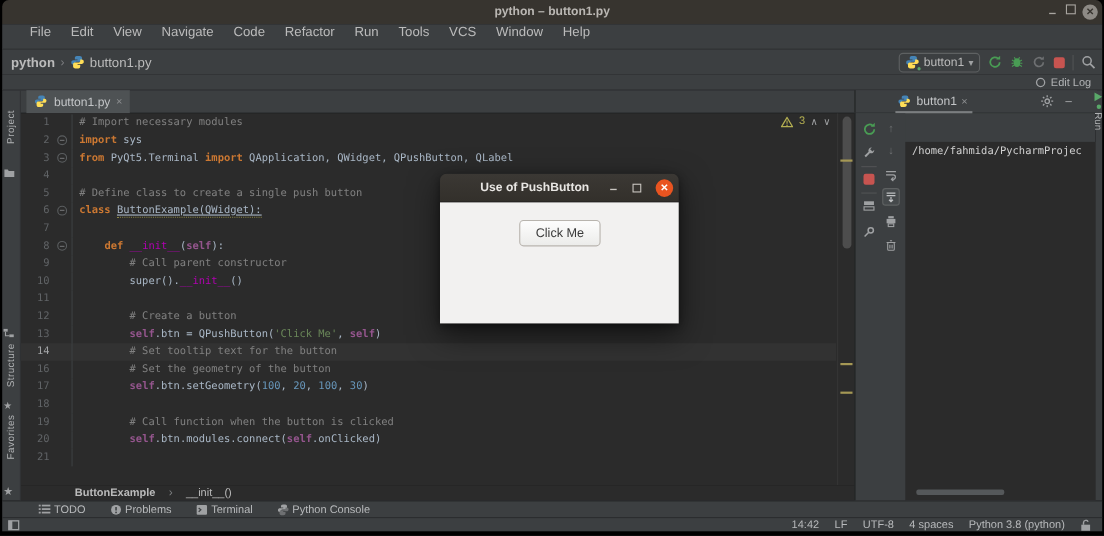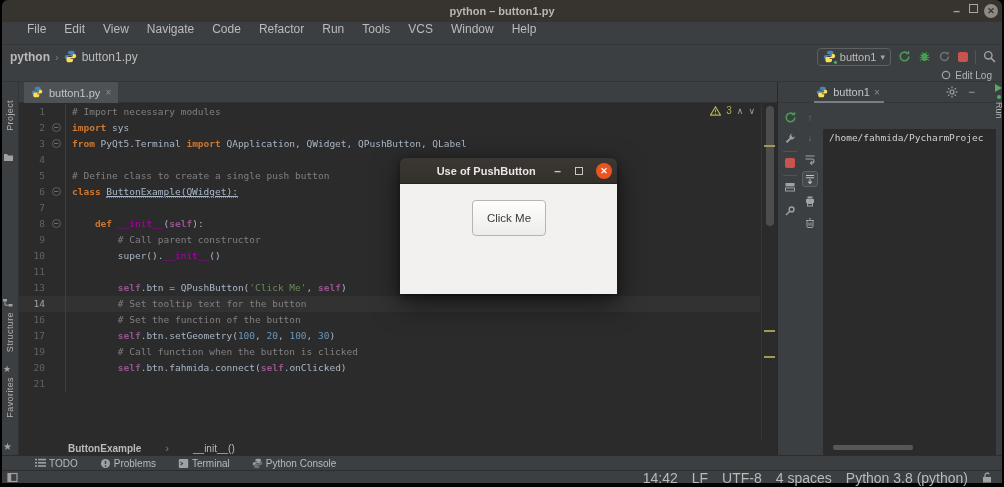--- a/index.html
+++ b/index.html
@@ -62,21 +62,21 @@
   .num{color:#6897bb}.slf{color:#94558d;font-weight:bold}.mag{color:#b200b2}
   .decl{color:#a9b7c6;text-decoration:underline;border-bottom:1px dotted #8a8444;}
 
   .warnbox{position:absolute;top:2px;right:22px;display:flex;align-items:center;gap:5px;color:#b3ae51;font-size:10px;}
   .chev{color:#9fa1a3;font-size:9px;}
   .marks{position:absolute;right:0;top:0;bottom:0;width:16px;border-left:1px solid #363636;}
   .vthumb{position:absolute;right:3px;top:3px;width:8px;height:120px;background:rgba(166,166,166,.28);border-radius:4px;}
   .mark{position:absolute;right:2px;width:11px;height:2px;background:#a59855;}
 
   .bcrumb{position:absolute;left:19px;top:441px;width:758px;height:14px;background:#2b2b2b;display:flex;align-items:center;
-          gap:24px;padding-left:49px;font-size:10px;color:#bbbbbb;}
+          gap:12px;padding-left:49px;font-size:10px;color:#bbbbbb;}
   .bcrumb b{font-weight:bold;}
 
   
   .runpanel{position:absolute;left:777px;top:82px;width:219px;height:373px;background:#3c3f41;border-left:1px solid #262829;}
   .runhead{position:absolute;left:0;top:0;width:219px;height:21px;background:#3c3f41;display:flex;align-items:center;gap:6px;
            padding-left:9px;border-bottom:1px solid #323537;}
   .runlabel{color:#bbbbbb;font-size:11px;margin-top:36px;}
   .runtab{display:flex;align-items:center;gap:4px;color:#c3c5c7;font-size:11px;position:relative;height:21px;}
   .runtab-underline{position:absolute;left:-2px;right:-4px;bottom:0;height:2px;background:#7b7e80;}
   .runhead-right{position:absolute;right:22px;top:4px;display:flex;gap:10px;align-items:center;}
@@ -97,34 +97,34 @@
 
   
   .twbar{position:absolute;left:2px;top:455px;width:1000px;height:15px;background:#3c3f41;border-top:1px solid #2b2d2f;
          display:flex;align-items:center;gap:22px;padding-left:33px;}
   .tw-item{display:flex;align-items:center;gap:3px;color:#b8babc;font-size:10px;}
 
   
   .statusbar{position:absolute;left:2px;top:470px;width:1000px;height:13px;background:#3c3f41;border-top:1px solid #2b2d2f;
              display:flex;align-items:center;}
   .sb-left{position:absolute;left:5px;top:1px;}
-  .sb-right{position:absolute;right:10px;top:0;height:13px;display:flex;align-items:center;gap:14px;color:#b8babc;font-size:14px;}
+  .sb-right{position:absolute;right:10px;top:0;height:13px;display:flex;align-items:center;gap:14px;color:#b8babc;font-size:10px;}
 
   
   .dialog{position:absolute;left:400px;top:158px;width:217px;height:136px;border-radius:6px 6px 0 0;
           box-shadow:0 10px 28px rgba(0,0,0,.55), 0 2px 8px rgba(0,0,0,.4);z-index:50;}
   .dlg-title{position:relative;height:26px;background:linear-gradient(#3b3834,#33302b);border-radius:6px 6px 0 0;
              display:flex;align-items:center;border-bottom:1px solid #262320;}
   .dlg-title-text{flex:1;text-align:center;padding-left:18px;color:#e8e6e3;font-size:11px;font-weight:bold;}
   .dlg-min{color:#c9c5c0;font-size:12px;font-weight:bold;margin-right:14px;line-height:8px;}
   .dlg-max{width:8px;height:8px;border:1px solid #c9c5c0;margin-right:13px;}
   .dlg-close{width:16px;height:16px;border-radius:50%;background:#e95420;color:#fff;font-size:9px;font-weight:bold;
              display:flex;align-items:center;justify-content:center;margin-right:5px;}
   .dlg-body{position:absolute;left:0;top:26px;width:217px;height:110px;background:#f2f1f0;}
-  .dlg-btn{position:absolute;left:72px;top:16px;width:74px;height:36px;border:1px solid #b8b4ae;border-radius:4px;
+  .dlg-btn{position:absolute;left:72px;top:16px;width:74px;height:24px;border:1px solid #b8b4ae;border-radius:4px;
            background:linear-gradient(#fdfdfd,#ececea);color:#3a3a3a;font-size:11.5px;font-family:"Liberation Sans",sans-serif;
            display:flex;align-items:center;justify-content:center;}
 
   svg{display:block;}
 </style>
 </head>
 <body>
 
 <div class="stage">
 
@@ -293,42 +293,50 @@
         </div>
         <div class="line">
           <span class="ln">10</span>
           <span class="lc"><span class="pl">        super().</span><span class="mag">__init__</span><span class="pl">()</span></span>
         </div>
         <div class="line">
           <span class="ln">11</span>
           <span class="lc"></span>
         </div>
         <div class="line">
+          <span class="ln">12</span>
+          <span class="lc"><span class="com">        # Create a button</span></span>
+        </div>
+        <div class="line">
           <span class="ln">13</span>
           <span class="lc"><span class="pl">        </span><span class="slf">self</span><span class="pl">.btn = QPushButton(</span><span class="str">'Click Me'</span><span class="pl">, </span><span class="slf">self</span><span class="pl">)</span></span>
         </div>
         <div class="line hl">
           <span class="ln">14</span>
           <span class="lc"><span class="com">        # Set tooltip text for the button</span></span>
         </div>
         <div class="line">
           <span class="ln">16</span>
-          <span class="lc"><span class="com">        # Set the function of the button</span></span>
+          <span class="lc"><span class="com">        # Set the geometry of the button</span></span>
         </div>
         <div class="line">
           <span class="ln">17</span>
           <span class="lc"><span class="pl">        </span><span class="slf">self</span><span class="pl">.btn.setGeometry(</span><span class="num">100</span><span class="pl">, </span><span class="num">20</span><span class="pl">, </span><span class="num">100</span><span class="pl">, </span><span class="num">30</span><span class="pl">)</span></span>
         </div>
         <div class="line">
+          <span class="ln">18</span>
+          <span class="lc"></span>
+        </div>
+        <div class="line">
           <span class="ln">19</span>
           <span class="lc"><span class="com">        # Call function when the button is clicked</span></span>
         </div>
         <div class="line">
           <span class="ln">20</span>
-          <span class="lc"><span class="pl">        </span><span class="slf">self</span><span class="pl">.btn.fahmida.connect(</span><span class="slf">self</span><span class="pl">.onClicked)</span></span>
+          <span class="lc"><span class="pl">        </span><span class="slf">self</span><span class="pl">.btn.modules.connect(</span><span class="slf">self</span><span class="pl">.onClicked)</span></span>
         </div>
         <div class="line">
           <span class="ln">21</span>
           <span class="lc"></span>
         </div>
       </div>
     <div class="warnbox">
       <svg width="11" height="10" viewBox="0 0 11 10">
           <path d="M5.5 0.8 10.5 9.2H0.5z" fill="none" stroke="#b3ae51" stroke-width="1.2"></path>
           <line x1="5.5" y1="3.6" x2="5.5" y2="6.4" stroke="#b3ae51"></line>

